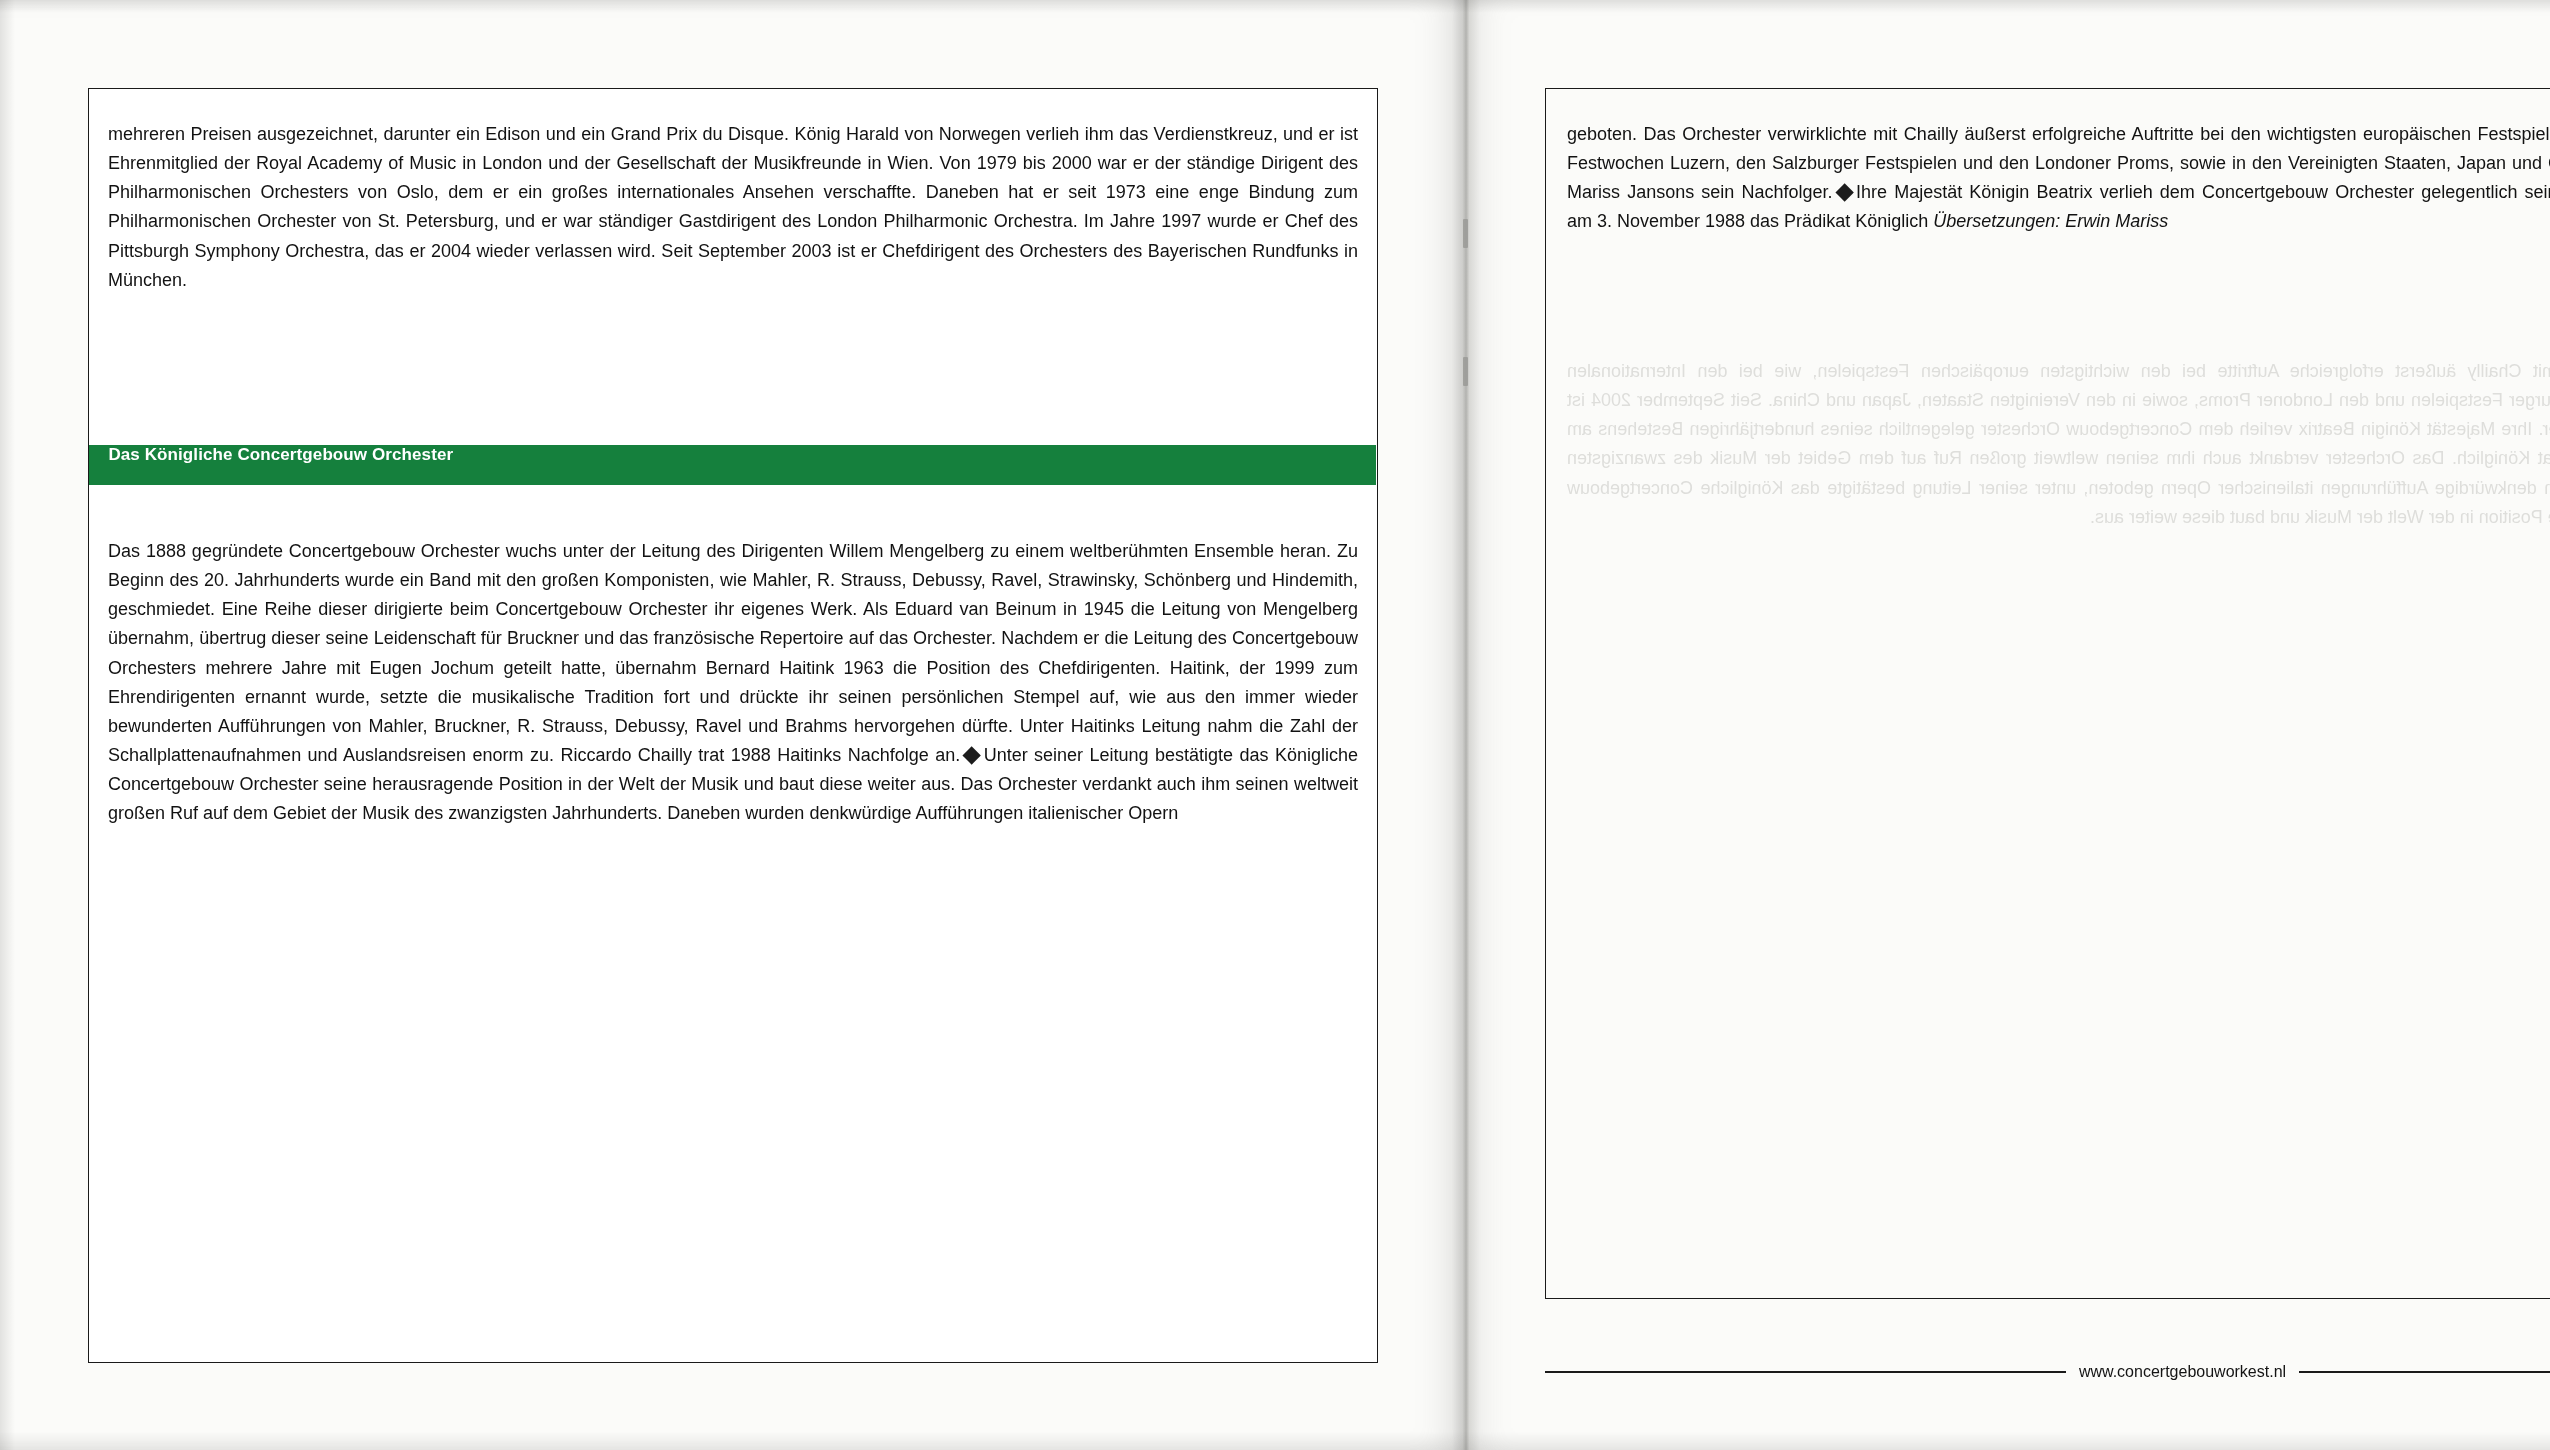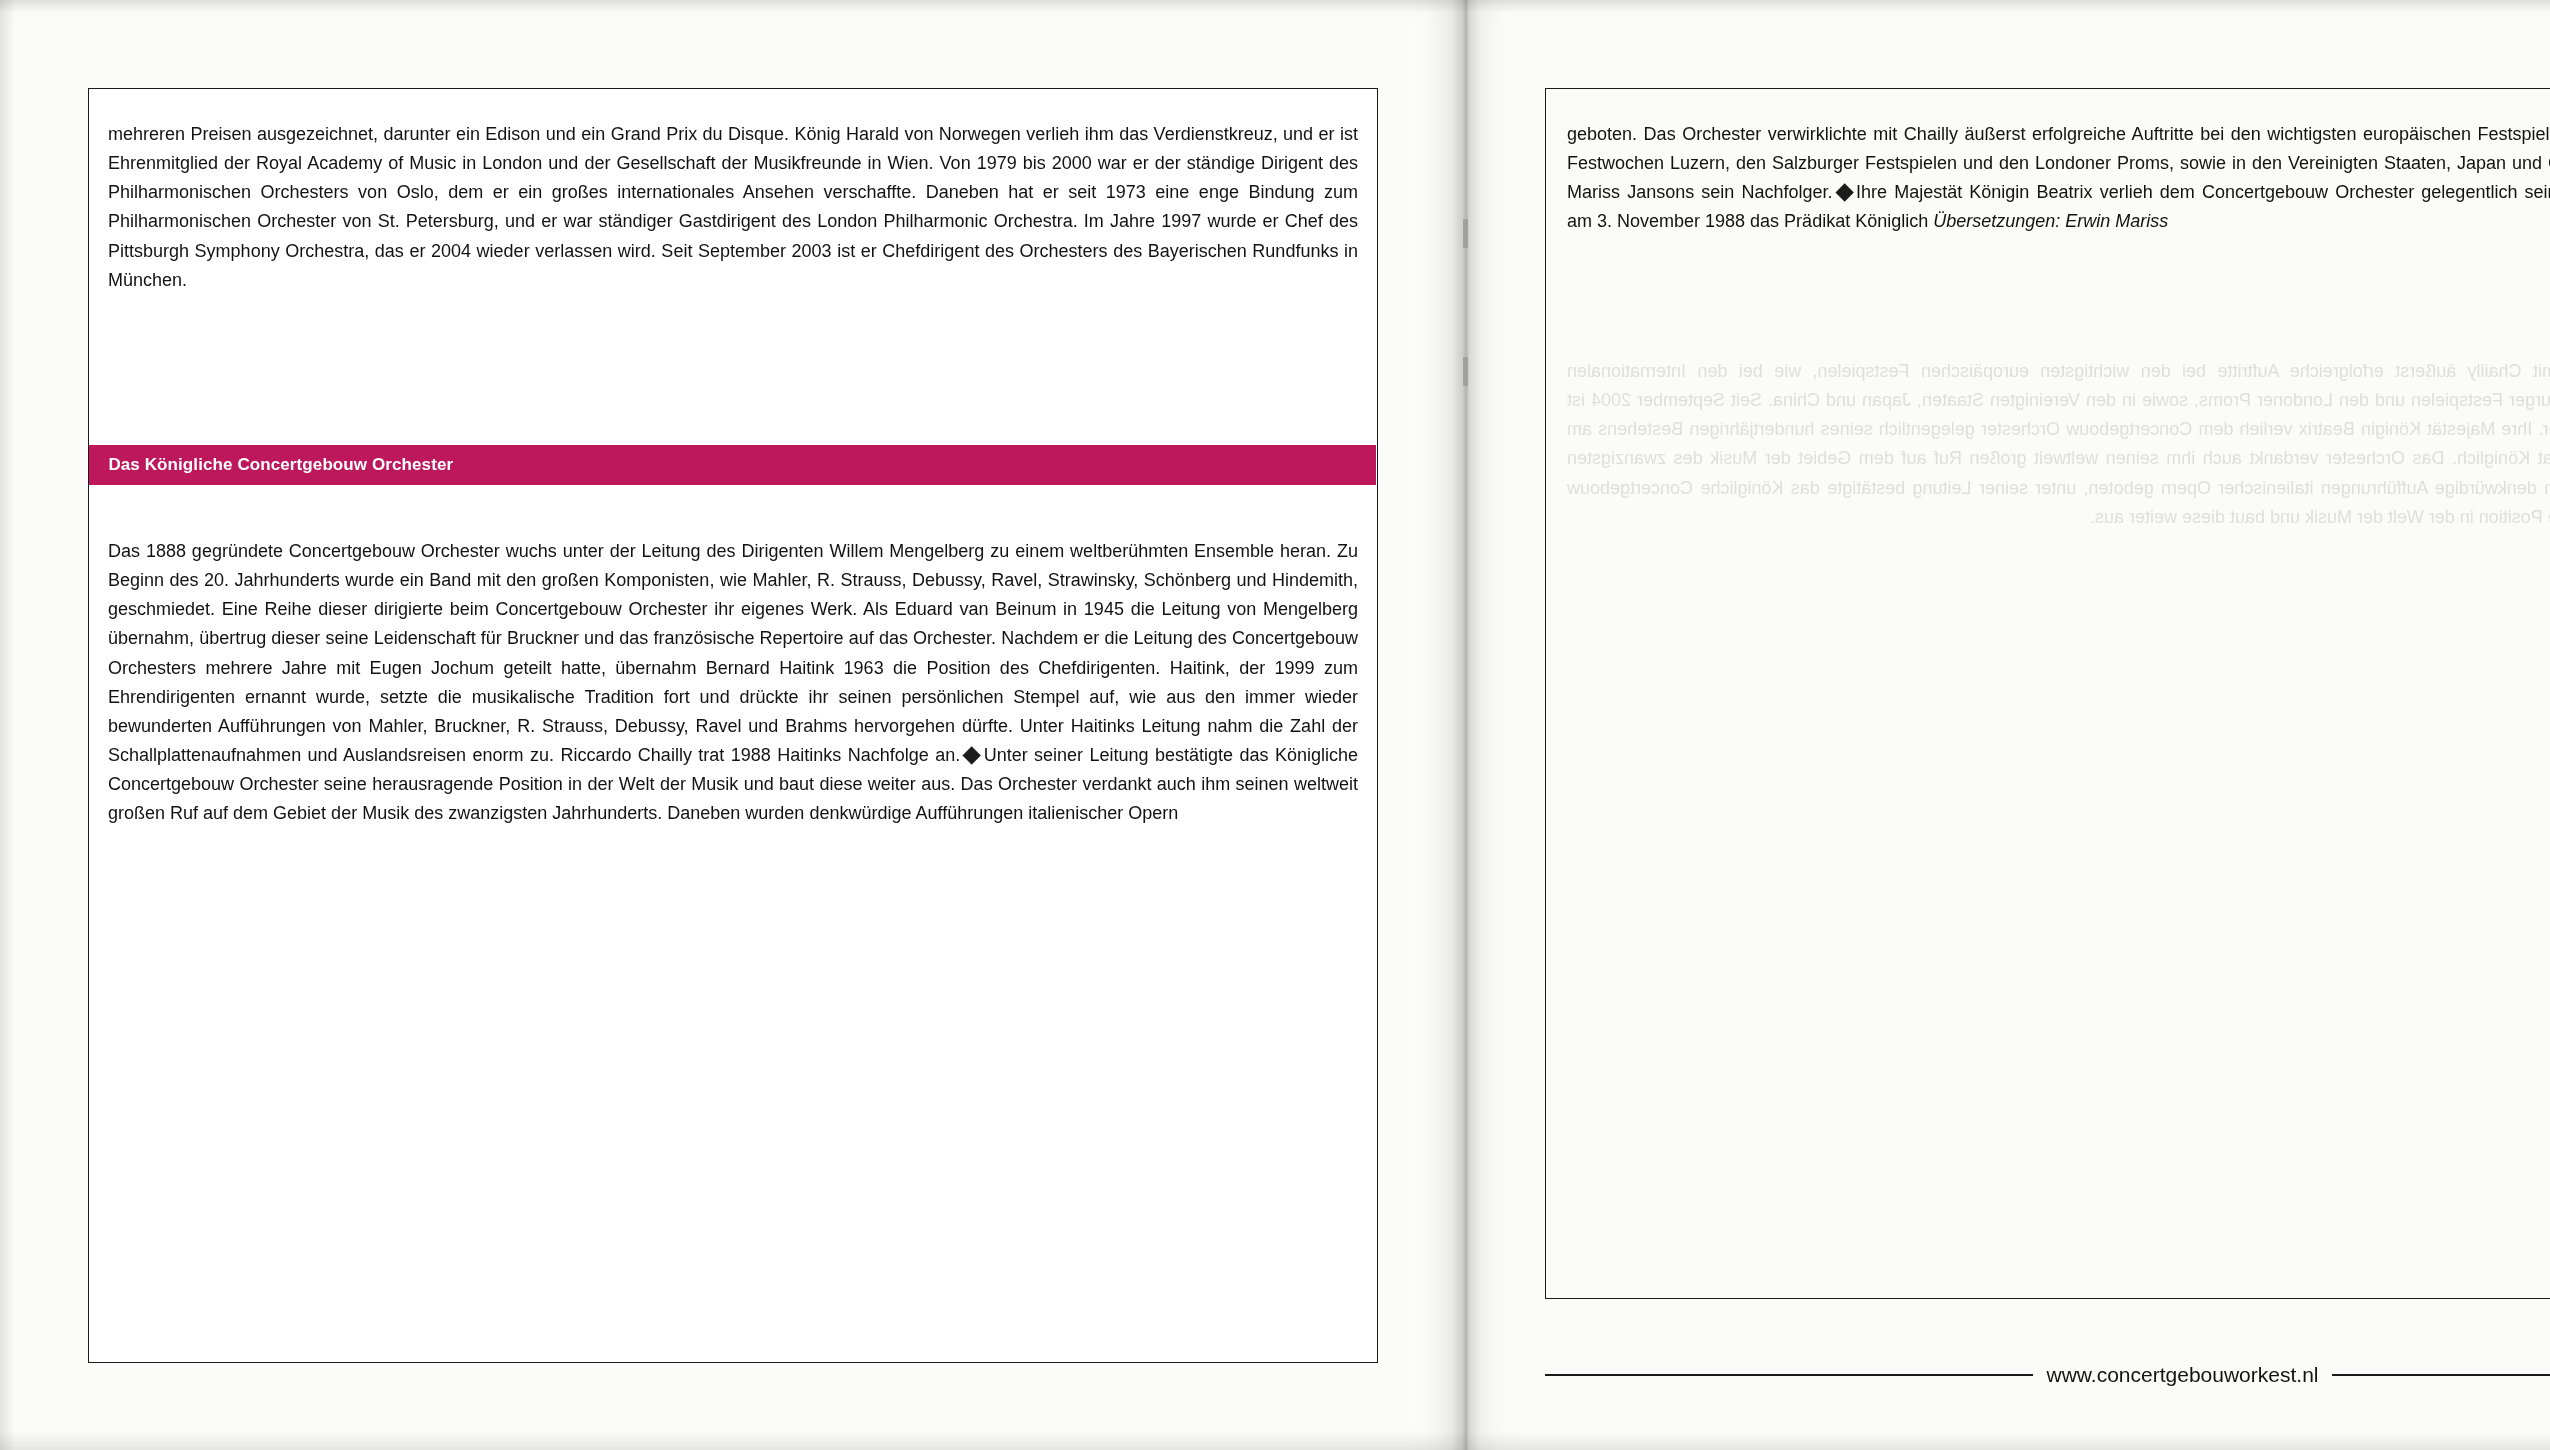--- a/index.html
+++ b/index.html
@@ -103,24 +103,24 @@
     left: 108px;
     top: 107px;
     width: 1250px;
   }
   .section-bar {
     position: absolute;
     left: 89px;
     top: 445px;
     width: 1287px;
     height: 40px;
-    background: #be185d;
+    background: #15803d;
     color: #ffffff;
     display: flex;
-    align-items: center;
+    align-items: flex-start;
     padding-left: 19.4px;
     box-sizing: border-box;
     font-size: 17px;
     font-weight: bold;
     letter-spacing: 0.1px;
   }
   .left-block-2 {
     left: 108px;
     top: 524px;
     width: 1250px;
@@ -169,21 +169,21 @@
     display: flex;
     align-items: center;
     justify-content: center;
   }
   .footer .rule {
     flex: 1;
     height: 1.5px;
     background: #1a1a1a;
   }
   .footer .url {
-    font-size: 21px;
+    font-size: 16px;
     padding: 0 13.3px;
     color: #141414;
     white-space: nowrap;
   }
 
   
   .edge-top {
     position: absolute; left: 0; top: 0; width: 100%; height: 13.3px;
     background: linear-gradient(to bottom, rgba(0,0,0,0.10), rgba(0,0,0,0));
     pointer-events: none;

